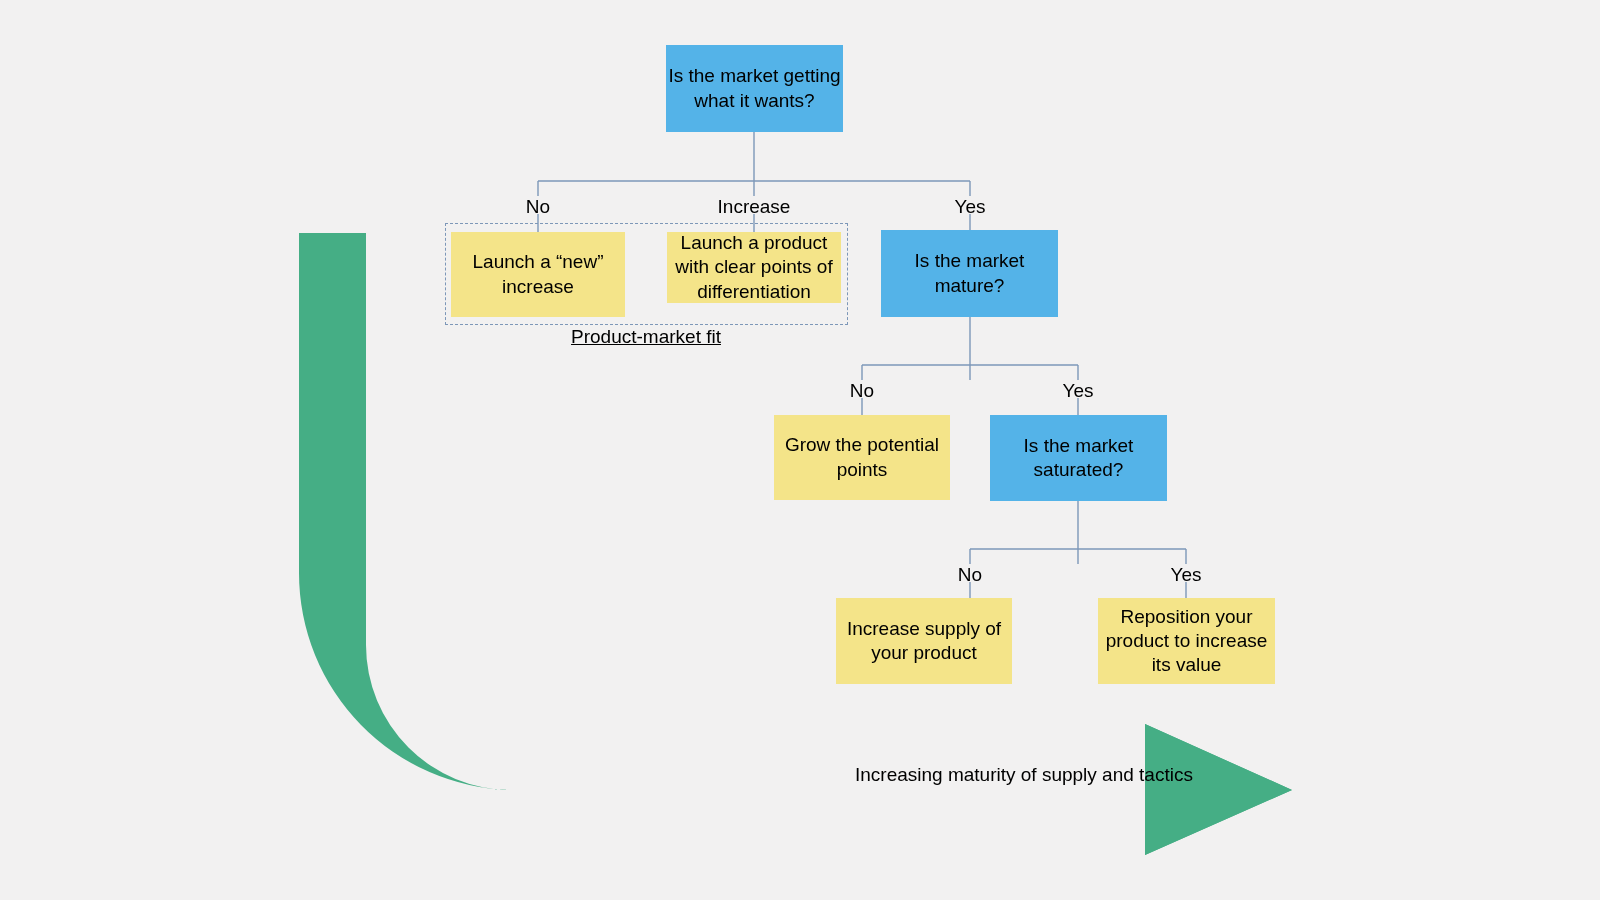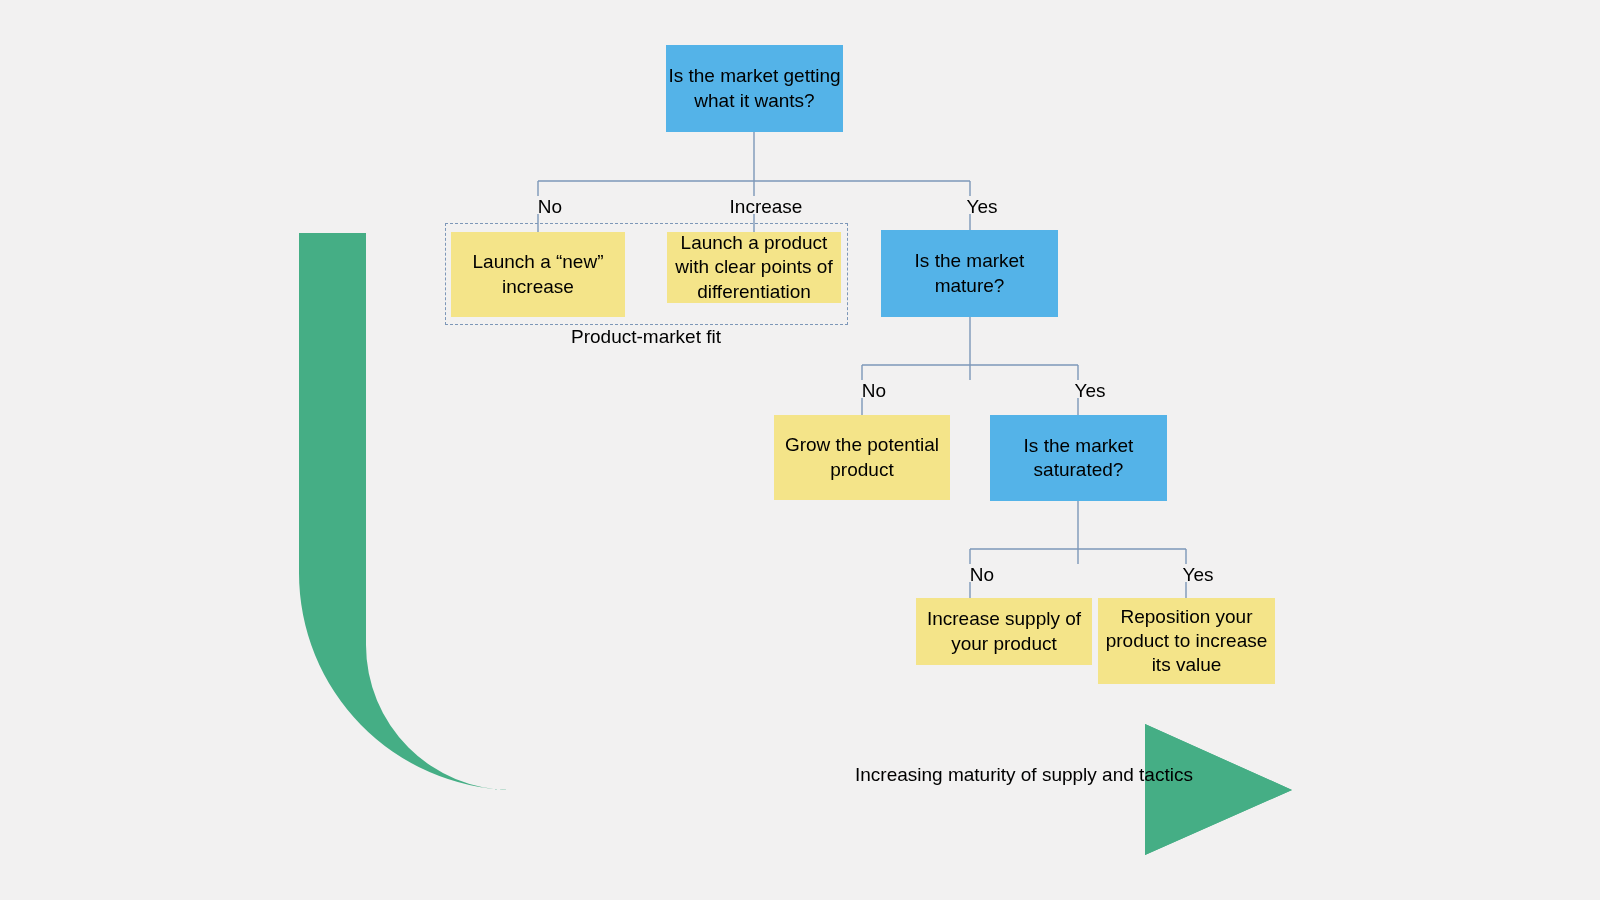--- a/index.html
+++ b/index.html
@@ -31,29 +31,29 @@
   .node.decision { background: #54b3e8; }
   .node.action   { background: #f4e489; }
 
   .edge-label {
     position: absolute;
     color: #000000;
     font-size: 19px;
     text-align: center;
     white-space: nowrap;
     transform: translateX(-50%);
-    margin-left: 12px;
   }
   .group-label {
     position: absolute;
     color: #000000;
     font-size: 19px;
     text-align: center;
     white-space: nowrap;
     transform: translateX(-50%);
+    text-decoration: underline;
   }
   .group-box {
     position: absolute;
     border: 1px dashed #7d97b8;
     box-sizing: border-box;
     background: transparent;
   }
   svg.wires, svg.bigarrow {
     position: absolute;
     left: 0;
@@ -145,28 +145,28 @@
   <div class="node action" style="left:667px; top:232px; width:174px; height:71px;">Launch a product
 with clear points of
 differentiation</div>
   <div class="node decision" style="left:881px; top:230px; width:177px; height:87px;">Is the market
 mature?</div>
 
   <div class="edge-label" style="left:862px; top:380px;">No</div>
   <div class="edge-label" style="left:1078px; top:380px;">Yes</div>
 
   <div class="node action" style="left:774px; top:415px; width:176px; height:85px;">Grow the potential
-product</div>
+points</div>
   <div class="node decision" style="left:990px; top:415px; width:177px; height:86px;">Is the market
 saturated?</div>
 
   <div class="edge-label" style="left:970px; top:564px;">No</div>
   <div class="edge-label" style="left:1186px; top:564px;">Yes</div>
 
-  <div class="node action" style="left:916px; top:598px; width:176px; height:67px;">Increase supply of
+  <div class="node action" style="left:836px; top:598px; width:176px; height:86px;">Increase supply of
 your product</div>
   <div class="node action" style="left:1098px; top:598px; width:177px; height:86px;">Reposition your
 product to increase
 its value</div>
 
   <div class="arrow-caption" style="left:855px; top:764px;">Increasing maturity of supply and tactics</div>
 
 </div>
 
 </body></html>

